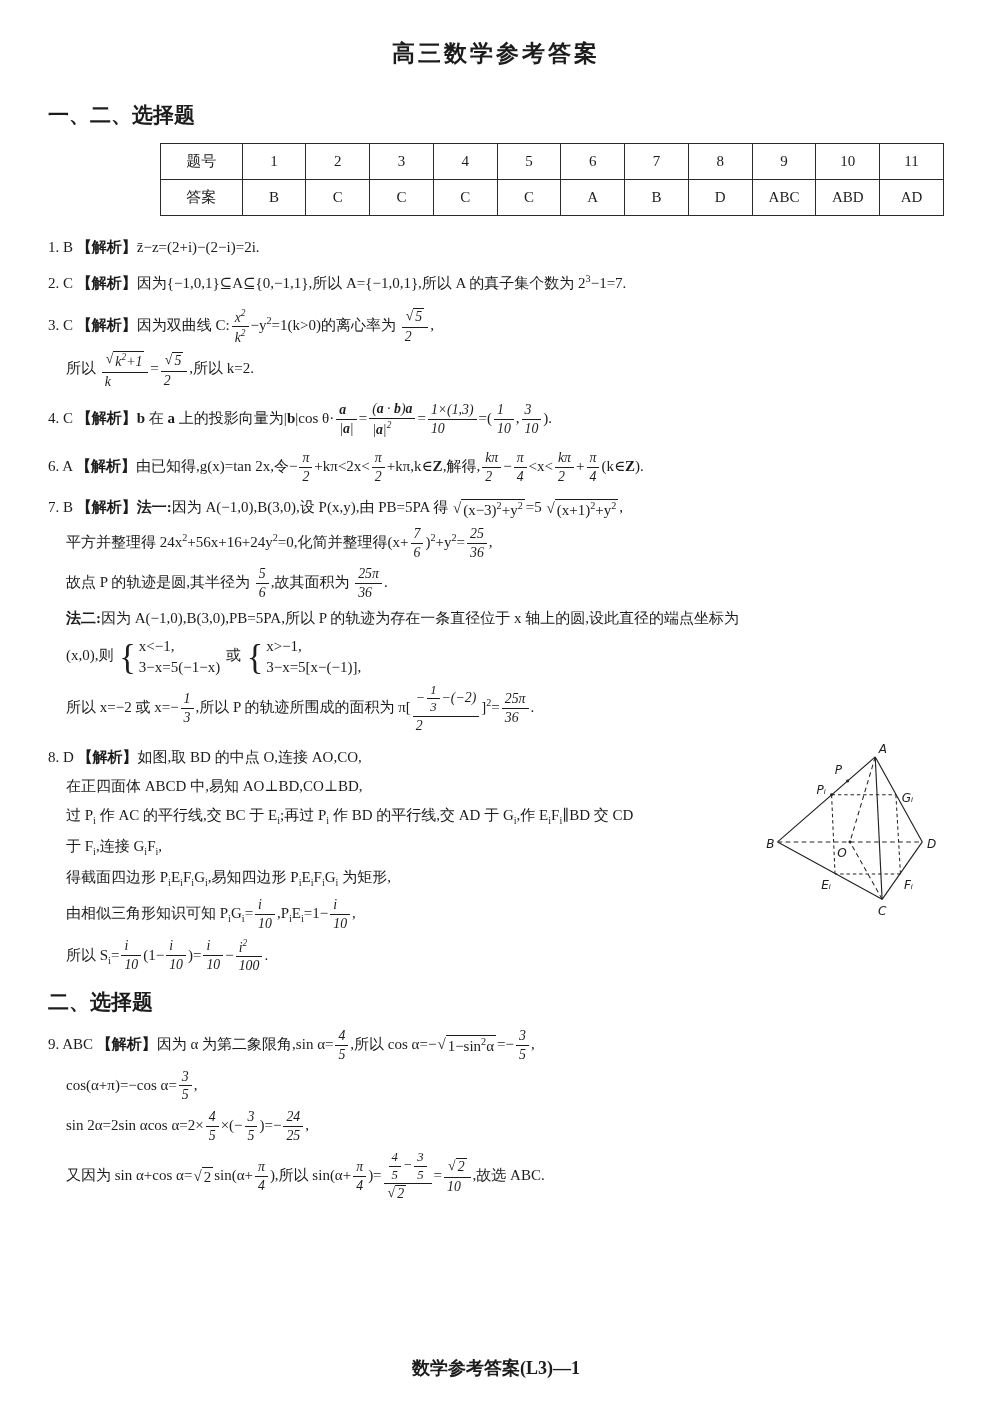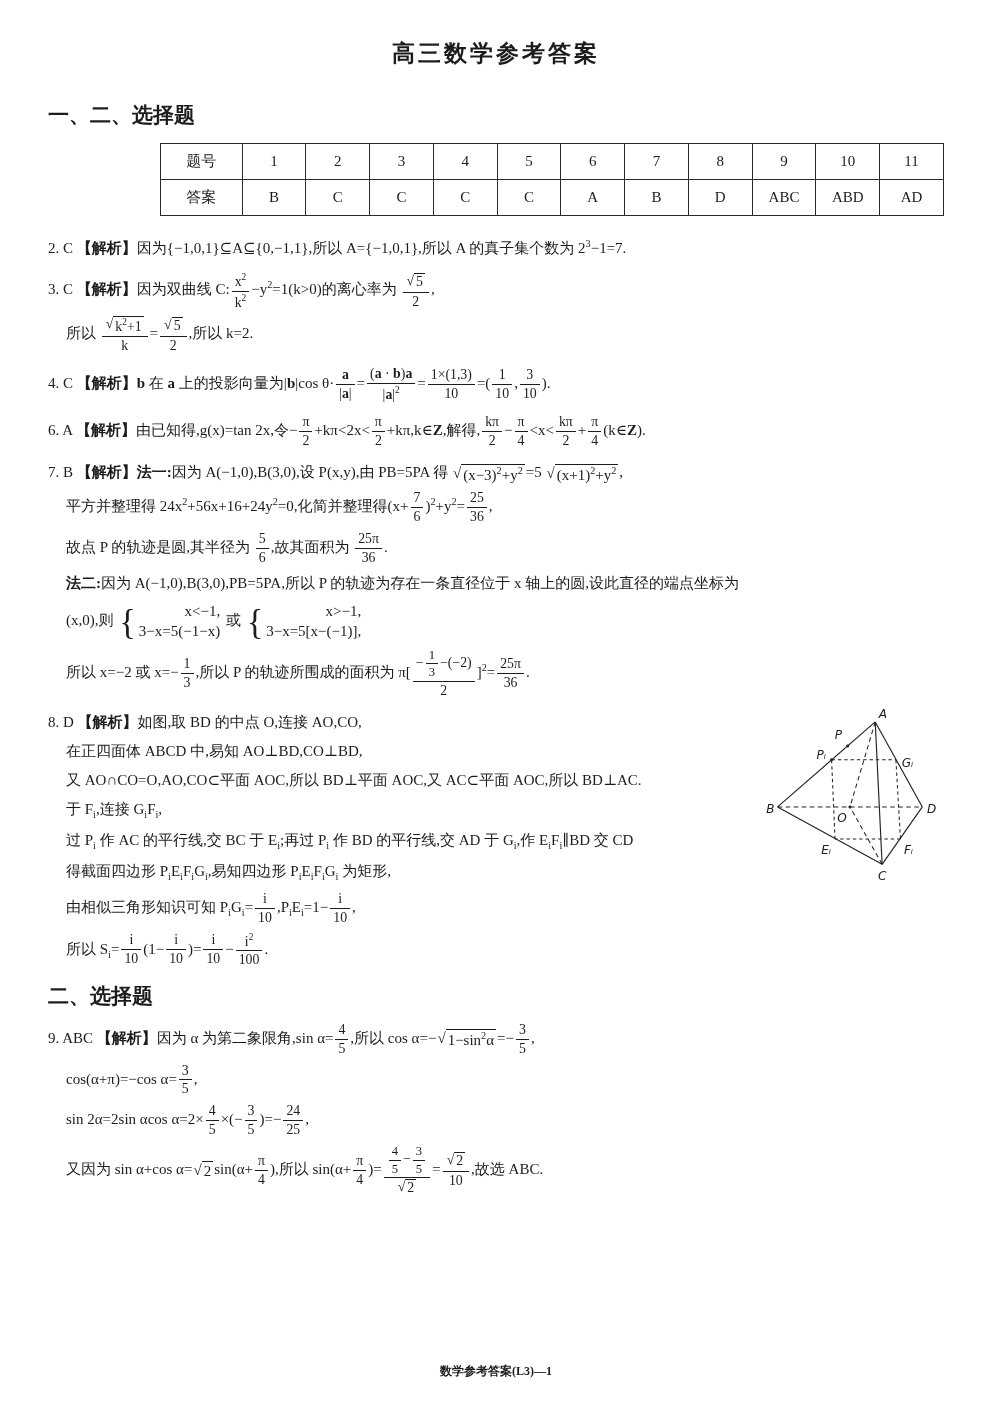--- a/index.html
+++ b/index.html
@@ -18,30 +18,30 @@
   table.ans td.c{width:56px;}
   .solution{margin:0;}
   .line{margin:6px 0;line-height:1.55;}
   .solution .line:not(:first-child){padding-left:18px;}
   .solution-row{position:relative;}
   .q8{width:712px;}
   .figure{position:absolute;right:-6px;top:2px;}
   .figure text{font-family:"DejaVu Sans",sans-serif;font-style:italic;font-size:10.5px;fill:#1c1c1c;}
   b{font-weight:bold;}
   sup,sub{font-size:0.68em;}
-  .frac{display:inline-block;vertical-align:middle;text-align:center;margin:0 2px;font-size:0.92em;}
+  .frac{display:inline-block;vertical-align:middle;text-align:left;margin:0 2px;font-size:0.92em;font-style:italic;}
   .frac .num{display:block;padding:0 3px 1px 3px;border-bottom:1px solid #1c1c1c;line-height:1.15;}
   .frac .den{display:block;padding:1px 3px 0 3px;line-height:1.15;}
   .sqrt{display:inline-flex;vertical-align:middle;margin:0 1px;align-items:flex-start;}
   .sqrt .rad{line-height:1.2;}
   .sqrt .vinc{border-top:1px solid #1c1c1c;line-height:1.2;padding:0 2px;}
   .cases{display:inline-flex;align-items:center;vertical-align:middle;margin:0 2px;}
   .cases .brace{font-size:2.3em;line-height:1;font-weight:200;margin-right:3px;display:inline-block;transform:scaleY(1.05);}
-  .clines{display:inline-flex;flex-direction:column;line-height:1.35;text-align:right;}
-  .footer{margin-top:auto;padding-top:22px;text-align:center;font-weight:bold;font-size:12px;}
+  .clines{display:inline-flex;flex-direction:column;line-height:1.35;text-align:left;}
+  .footer{margin-top:auto;padding-top:22px;text-align:center;font-weight:bold;font-size:18px;}
 </style>
 </head>
 <body>
 
 <div class="page">
 
   <h1 class="title">高三数学参考答案</h1>
 
   <div class="sec">一、二、选择题</div>
 
@@ -72,20 +72,23 @@
       <td class="c">B</td>
       <td class="c">D</td>
       <td class="c">ABC</td>
       <td class="c">ABD</td>
       <td class="c">AD</td>
     </tr>
   </tbody>
     </table>
 
   <div class="solution">
+      <div class="line">1. B <b>【解析】</b>z̄−z=(2+i)−(2−i)=2i.</div>
+    </div>
+  <div class="solution">
       <div class="line">2. C <b>【解析】</b>因为{−1,0,1}⊆A⊆{0,−1,1},所以 A={−1,0,1},所以 A 的真子集个数为 2<sup>3</sup>−1=7.</div>
     </div>
   <div class="solution">
       <div class="line">3. C <b>【解析】</b>因为双曲线 C:<span class="frac"><span class="num">x<sup>2</sup></span><span class="den">k<sup>2</sup></span></span>−y<sup>2</sup>=1(k&gt;0)的离心率为 <span class="frac"><span class="num"><span class="sqrt">
               <span class="rad">√</span>
               <span class="vinc">5</span>
             </span></span><span class="den">2</span></span>,</div>
       <div class="line">所以 <span class="frac"><span class="num"><span class="sqrt">
               <span class="rad">√</span>
               <span class="vinc">k<sup>2</sup>+1</span>
@@ -126,23 +129,22 @@
             <span>3−x=5[x−(−1)],</span>
           </span>
         </span></div>
       <div class="line">所以 x=−2 或 x=−<span class="frac"><span class="num">1</span><span class="den">3</span></span>,所以 P 的轨迹所围成的面积为 π[<span class="frac"><span class="num">−<span class="frac"><span class="num">1</span><span class="den">3</span></span>−(−2)</span><span class="den">2</span></span>]<sup>2</sup>=<span class="frac"><span class="num">25π</span><span class="den">36</span></span>.</div>
     </div>
 
   <div class="solution-row">
     <div class="solution q8">
         <div class="line">8. D <b>【解析】</b>如图,取 BD 的中点 O,连接 AO,CO,</div>
         <div class="line">在正四面体 ABCD 中,易知 AO⊥BD,CO⊥BD,</div>
-        <div class="line">又 AO∩CO=O,AO,CO⊂平面 AOC,所以 BD⊥平面 AOC,又 AC⊂平面 AOC,所以 BD⊥AC.</div>
+        <div class="line">过 P<sub>i</sub> 作 AC 的平行线,交 BC 于 E<sub>i</sub>;再过 P<sub>i</sub> 作 BD 的平行线,交 AD 于 G<sub>i</sub>,作 E<sub>i</sub>F<sub>i</sub>∥BD 交 CD</div>
         <div class="line">于 F<sub>i</sub>,连接 G<sub>i</sub>F<sub>i</sub>,</div>
-        <div class="line">过 P<sub>i</sub> 作 AC 的平行线,交 BC 于 E<sub>i</sub>;再过 P<sub>i</sub> 作 BD 的平行线,交 AD 于 G<sub>i</sub>,作 E<sub>i</sub>F<sub>i</sub>∥BD 交 CD</div>
         <div class="line">得截面四边形 P<sub>i</sub>E<sub>i</sub>F<sub>i</sub>G<sub>i</sub>,易知四边形 P<sub>i</sub>E<sub>i</sub>F<sub>i</sub>G<sub>i</sub> 为矩形,</div>
         <div class="line">由相似三角形知识可知 P<sub>i</sub>G<sub>i</sub>=<span class="frac"><span class="num">i</span><span class="den">10</span></span>,P<sub>i</sub>E<sub>i</sub>=1−<span class="frac"><span class="num">i</span><span class="den">10</span></span>,</div>
         <div class="line">所以 S<sub>i</sub>=<span class="frac"><span class="num">i</span><span class="den">10</span></span>(1−<span class="frac"><span class="num">i</span><span class="den">10</span></span>)=<span class="frac"><span class="num">i</span><span class="den">10</span></span>−<span class="frac"><span class="num">i<sup>2</sup></span><span class="den">100</span></span>.</div>
       </div>
     <svg class="figure" viewBox="0 0 160 155" width="184" height="178" xmlns="http://www.w3.org/2000/svg">
       <g stroke="#222" stroke-width="1" fill="none">
         <line x1="95" y1="13" x2="10" y2="87"></line>
         <line x1="95" y1="13" x2="136" y2="87"></line>
         <line x1="95" y1="13" x2="101" y2="137"></line>
         <line x1="10" y1="87" x2="101" y2="137"></line>

